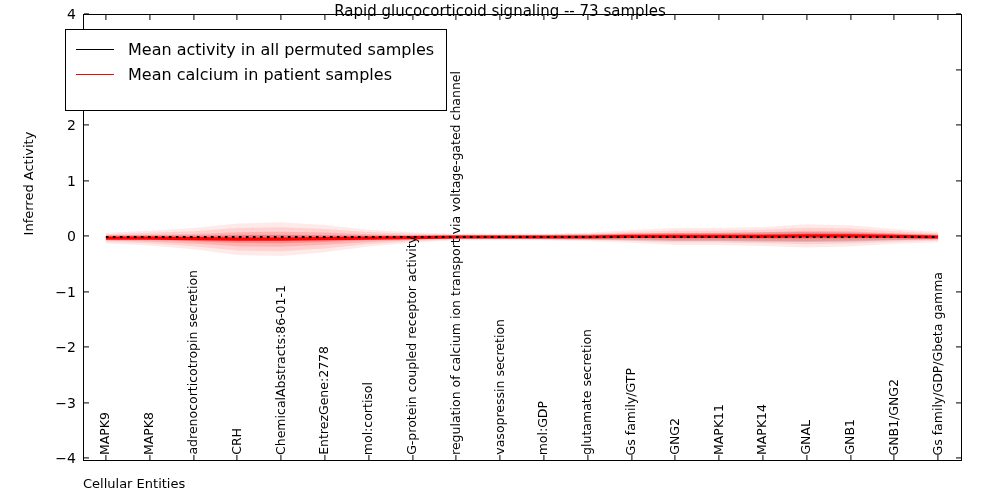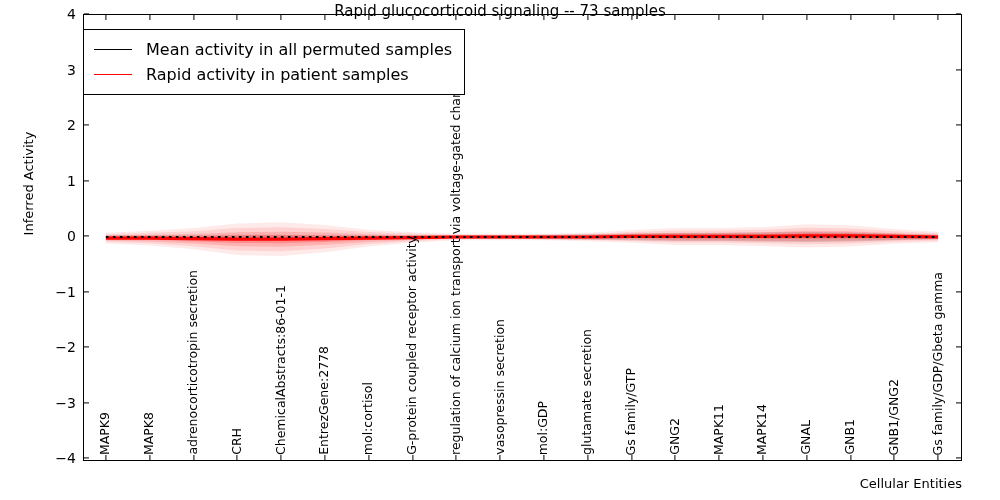--- a/index.html
+++ b/index.html
@@ -37,21 +37,21 @@
   }
   .ytick-mark{
     position:absolute;left:0;width:5px;height:1.2px;background:#000;
     transform:translateY(-50%);
   }
   .ytick-mark.right{left:auto;right:0;}
 
   
   #xlabel{
     position:absolute;left:83px;top:476px;width:879px;
-    text-align:right;font-size:13px;color:#000;white-space:nowrap;z-index:4;
+    text-align:left;font-size:13px;color:#000;white-space:nowrap;z-index:4;
   }
   .xtick-mark{
     position:absolute;top:0;width:1.2px;height:5px;background:#000;
     transform:translateX(-50%);
   }
   .xtick-mark.top{top:auto;bottom:0;}
   .xtick-label{
     position:absolute;
     font-size:12.5px;color:#000;white-space:nowrap;
     writing-mode:vertical-rl;
@@ -65,21 +65,21 @@
   #data-layer{
     position:absolute;left:84px;top:15px;width:876px;height:444px;
     overflow:visible;z-index:2;pointer-events:none;
   }
   #data-svg{display:block;width:876px;height:444px;overflow:visible;}
 
   
   #legend{
     position:absolute;left:65px;top:29px;
     background:#ffffff;border:1.2px solid #000;
-    padding:7px 12px 7px 10px;z-index:7;margin-left:18px;
+    padding:7px 12px 23px 10px;z-index:7;
   }
   .legend-row{display:flex;align-items:center;height:25px;}
   .legend-swatch{width:38px;height:0;border-top:1.6px solid #000;margin-right:14px;flex:none;}
   .legend-swatch.red{border-top-color:#ff0000;}
   .legend-text{font-size:16px;color:#000;white-space:nowrap;}
 </style>
 </head>
 <body>
 
 <div id="figure">
@@ -198,17 +198,17 @@
       </svg>
   </div>
 
   <div id="legend">
     <div class="legend-row">
       <span class="legend-swatch"></span>
       <span class="legend-text">Mean activity in all permuted samples</span>
     </div>
     <div class="legend-row">
       <span class="legend-swatch red"></span>
-      <span class="legend-text">Rapid activity in patient samples</span>
+      <span class="legend-text">Mean calcium in patient samples</span>
     </div>
   </div>
 
 </div>
 
 </body></html>

